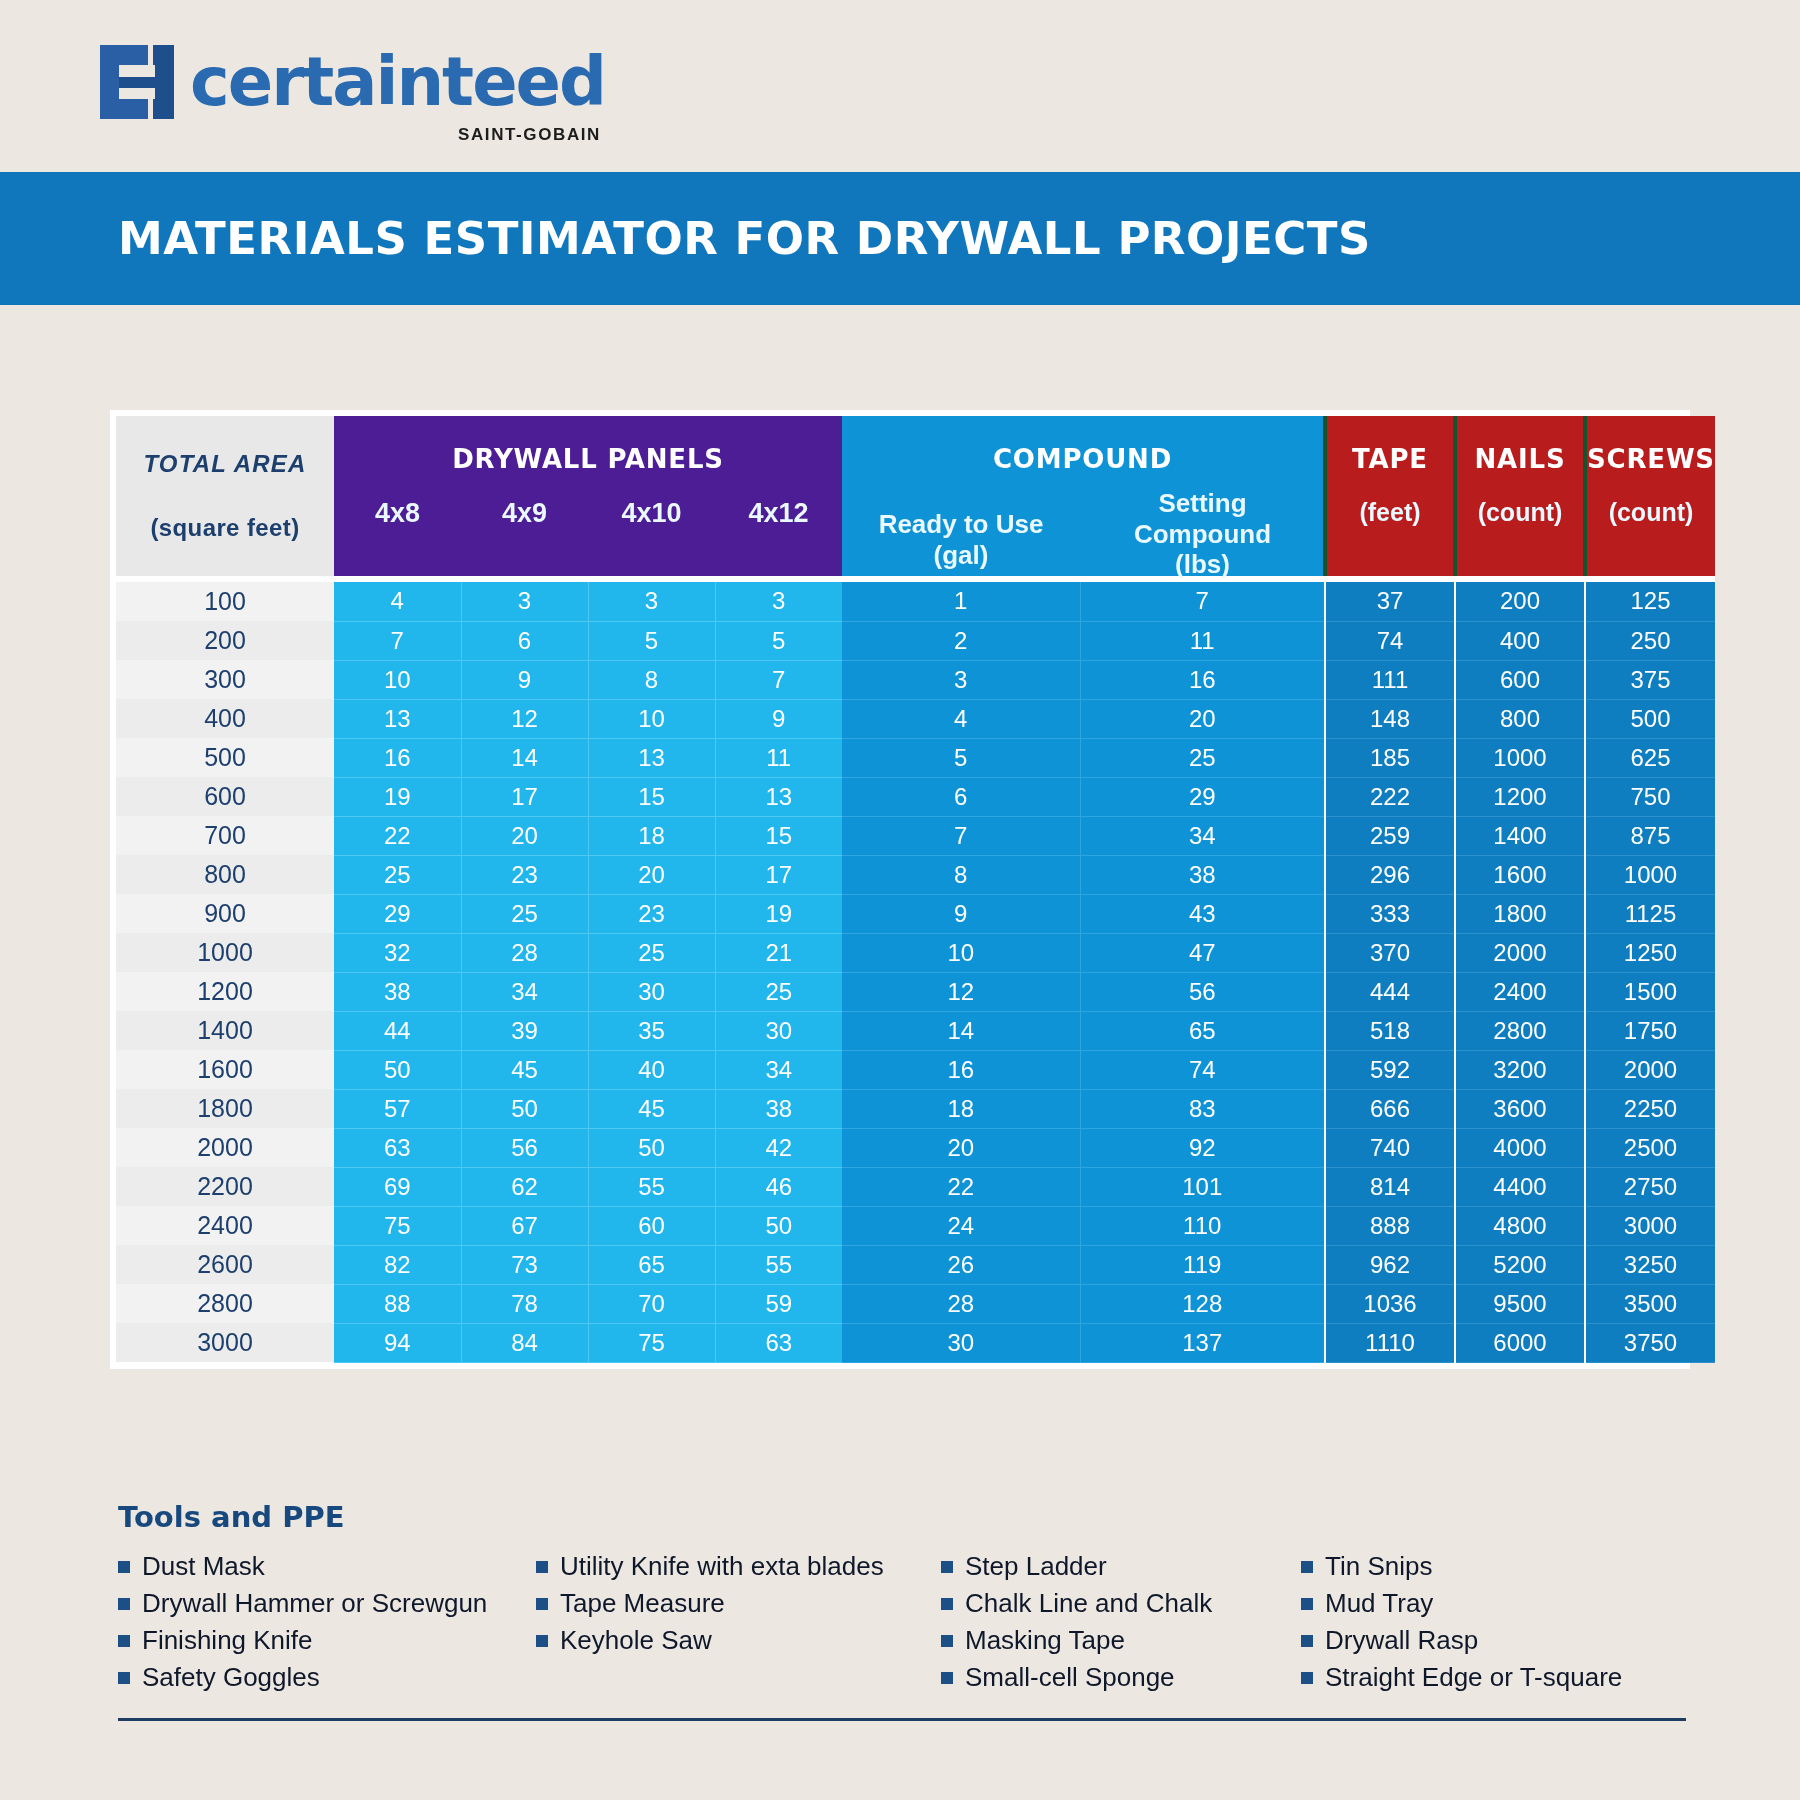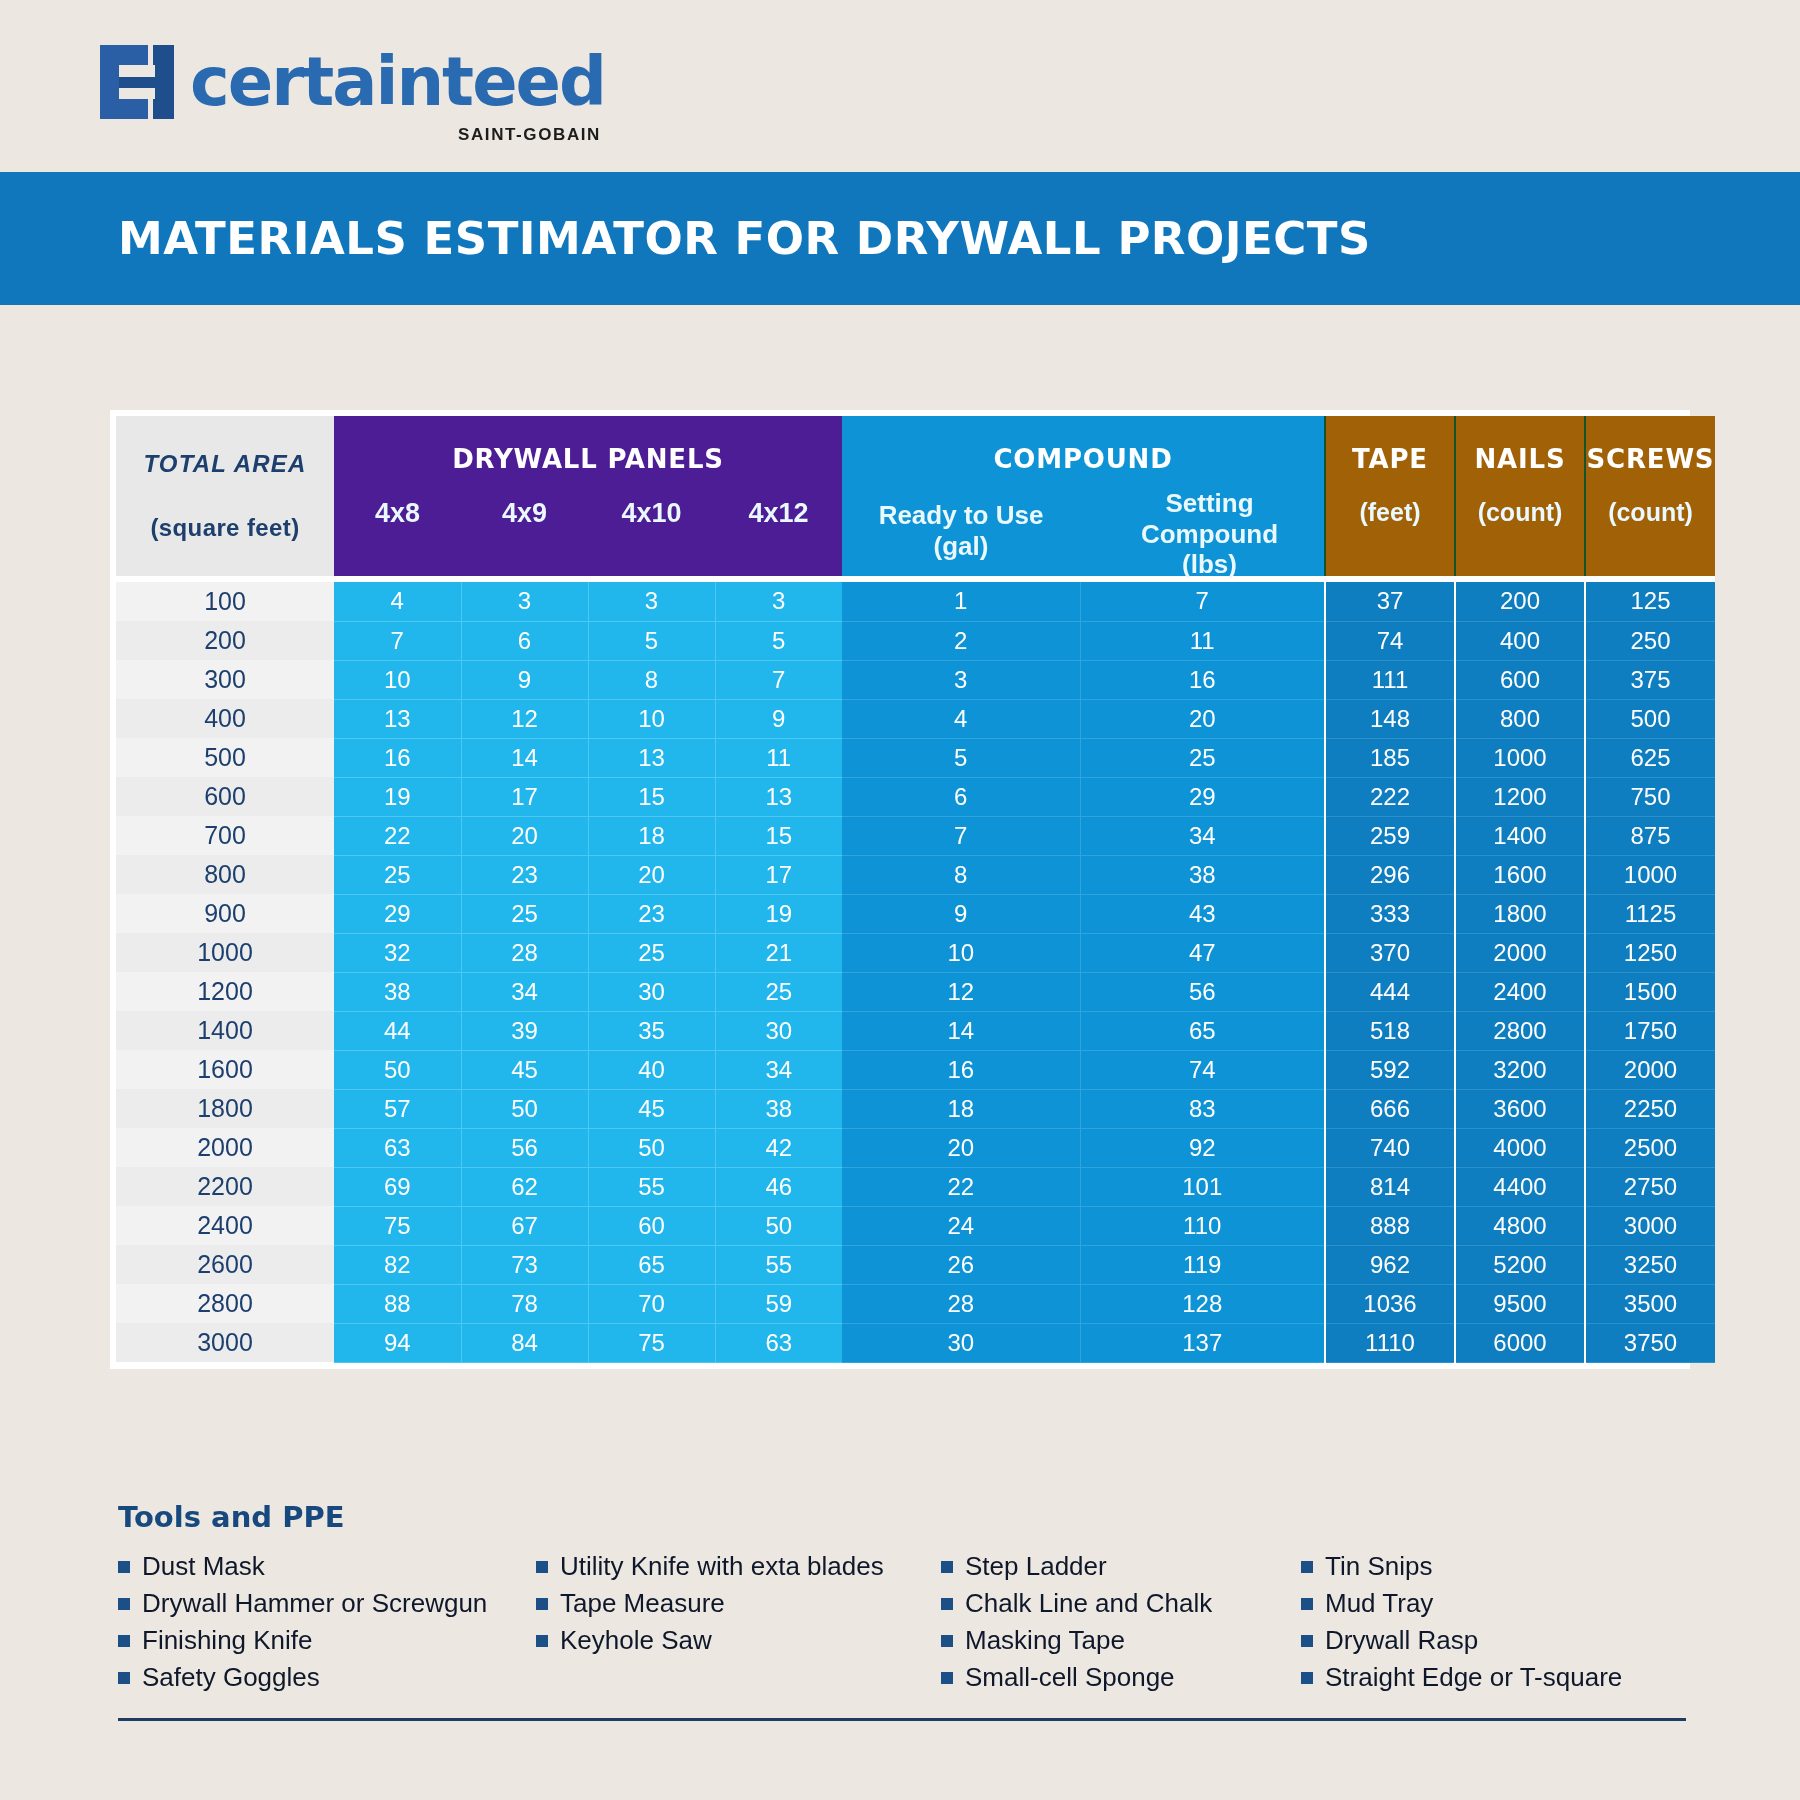--- a/index.html
+++ b/index.html
@@ -182,43 +182,42 @@
     top: 28px; left: 0; right: 0;
     font-family: "DejaVu Sans", sans-serif;
     font-weight: bold;
     font-size: 26px;
     letter-spacing: 0.8px;
   }
   .hd-compound .subrow {
     position: absolute;
     top: 72px; left: 0; right: 4px;
     display: flex;
-    align-items: flex-start;
-    gap: 7px;
+    align-items: center;
   }
   .hd-compound .sub-rtu {
     flex: 0 0 238px;
     font-size: 26px;
     color: #eaf8ff;
     line-height: 1.18;
     padding-top: 12px;
   }
   .hd-compound .sub-set {
     flex: 0 0 245px;
     font-size: 26px;
     color: #eaf8ff;
     line-height: 1.18;
   }
 
   .hd-right {
-    background: #a16207;
+    background: #b91c1c;
     color: #ffffff;
     height: 160px;
     position: relative;
-    border-left: 2px solid #14532d;
+    border-left: 4px solid #14532d;
   }
   .hd-right .grp {
     position: absolute;
     top: 28px; left: 0; right: 0;
     font-family: "DejaVu Sans", sans-serif;
     font-weight: bold;
     font-size: 26px;
     letter-spacing: 0.8px;
   }
   .hd-right .unit {

